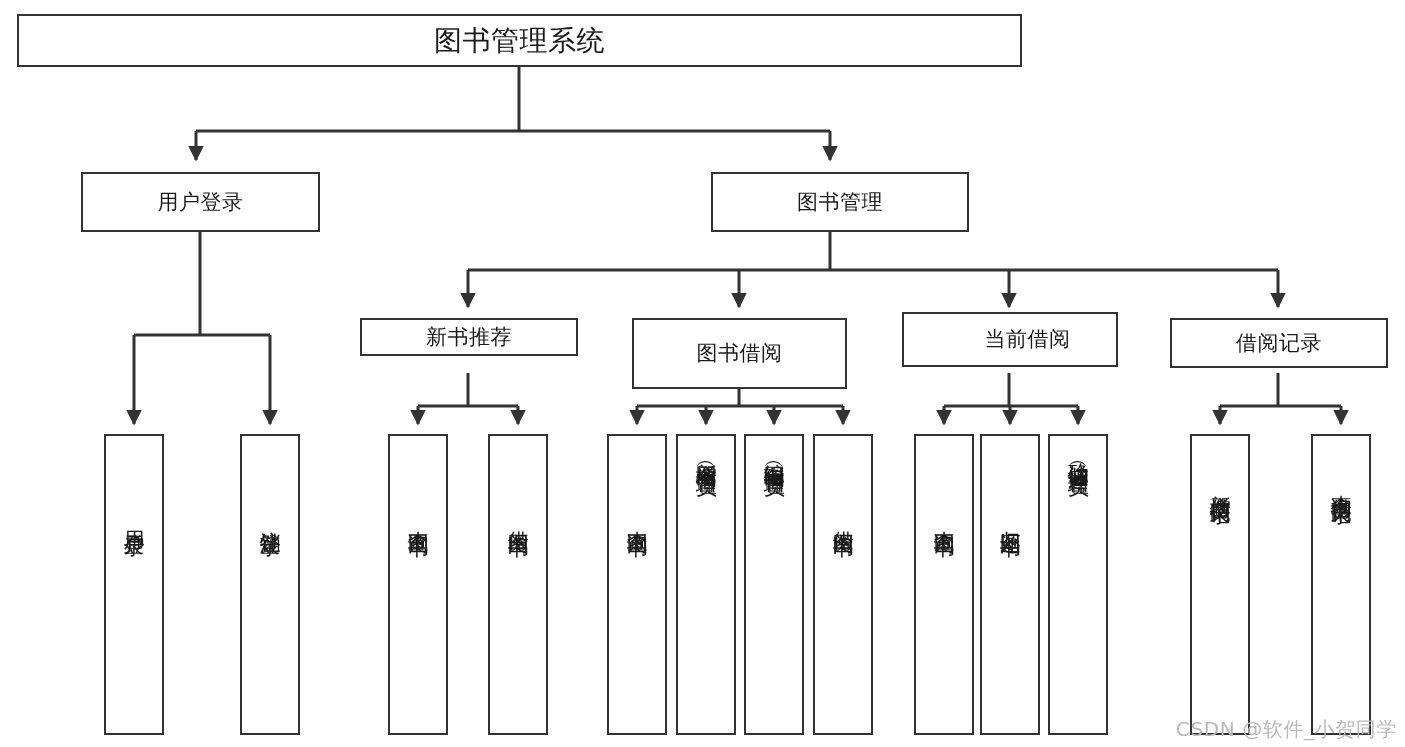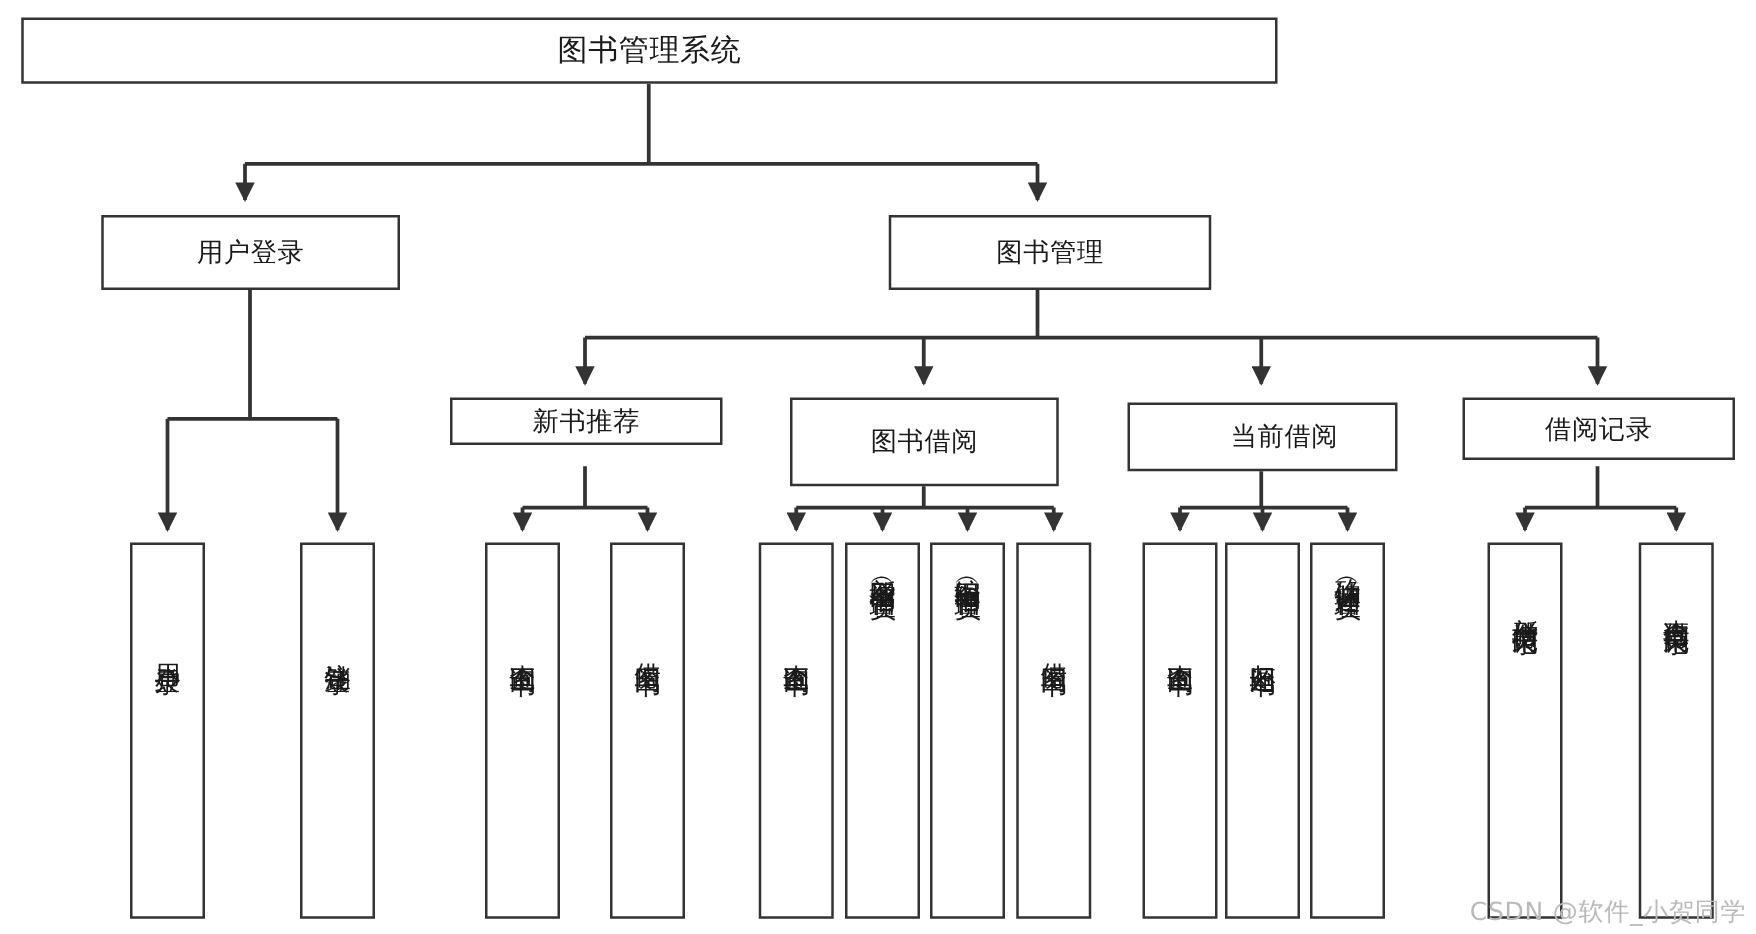--- a/index.html
+++ b/index.html
@@ -38,21 +38,21 @@
   }
   .node-label {
     display: block;
     text-align: center;
     line-height: 1.18;
     white-space: nowrap;
     letter-spacing: 0.5px;
   }
   
   .node.root .node-label {
-    font-size: 24px;
+    font-size: 28px;
   }
   
   .node.branch .node-label {
     font-size: 21px;
   }
   
   .node.leaf {
     align-items: flex-start;
     justify-content: center;
     padding-top: 6px;
@@ -145,21 +145,21 @@
   </div>
 
   <div class="node branch" style="left:360px; top:318px; width:218px; height:38px;">
     <span class="node-label">新书推荐</span>
   </div>
 
   <div class="node branch" style="left:632px; top:318px; width:215px; height:71px;">
     <span class="node-label">图书借阅</span>
   </div>
 
-  <div class="node branch" style="left:902px; top:322px; width:216px; height:55px;padding-left:35px;">
+  <div class="node branch" style="left:902px; top:312px; width:216px; height:55px;padding-left:35px;">
     <span class="node-label">当前借阅</span>
   </div>
 
   <div class="node branch" style="left:1170px; top:318px; width:218px; height:50px;">
     <span class="node-label">借阅记录</span>
   </div>
 
   <div class="node leaf" style="left:104px; top:434px; width:60px; height:301px; padding-top:78px;">
     <span class="node-label">用户登录</span>
   </div>

